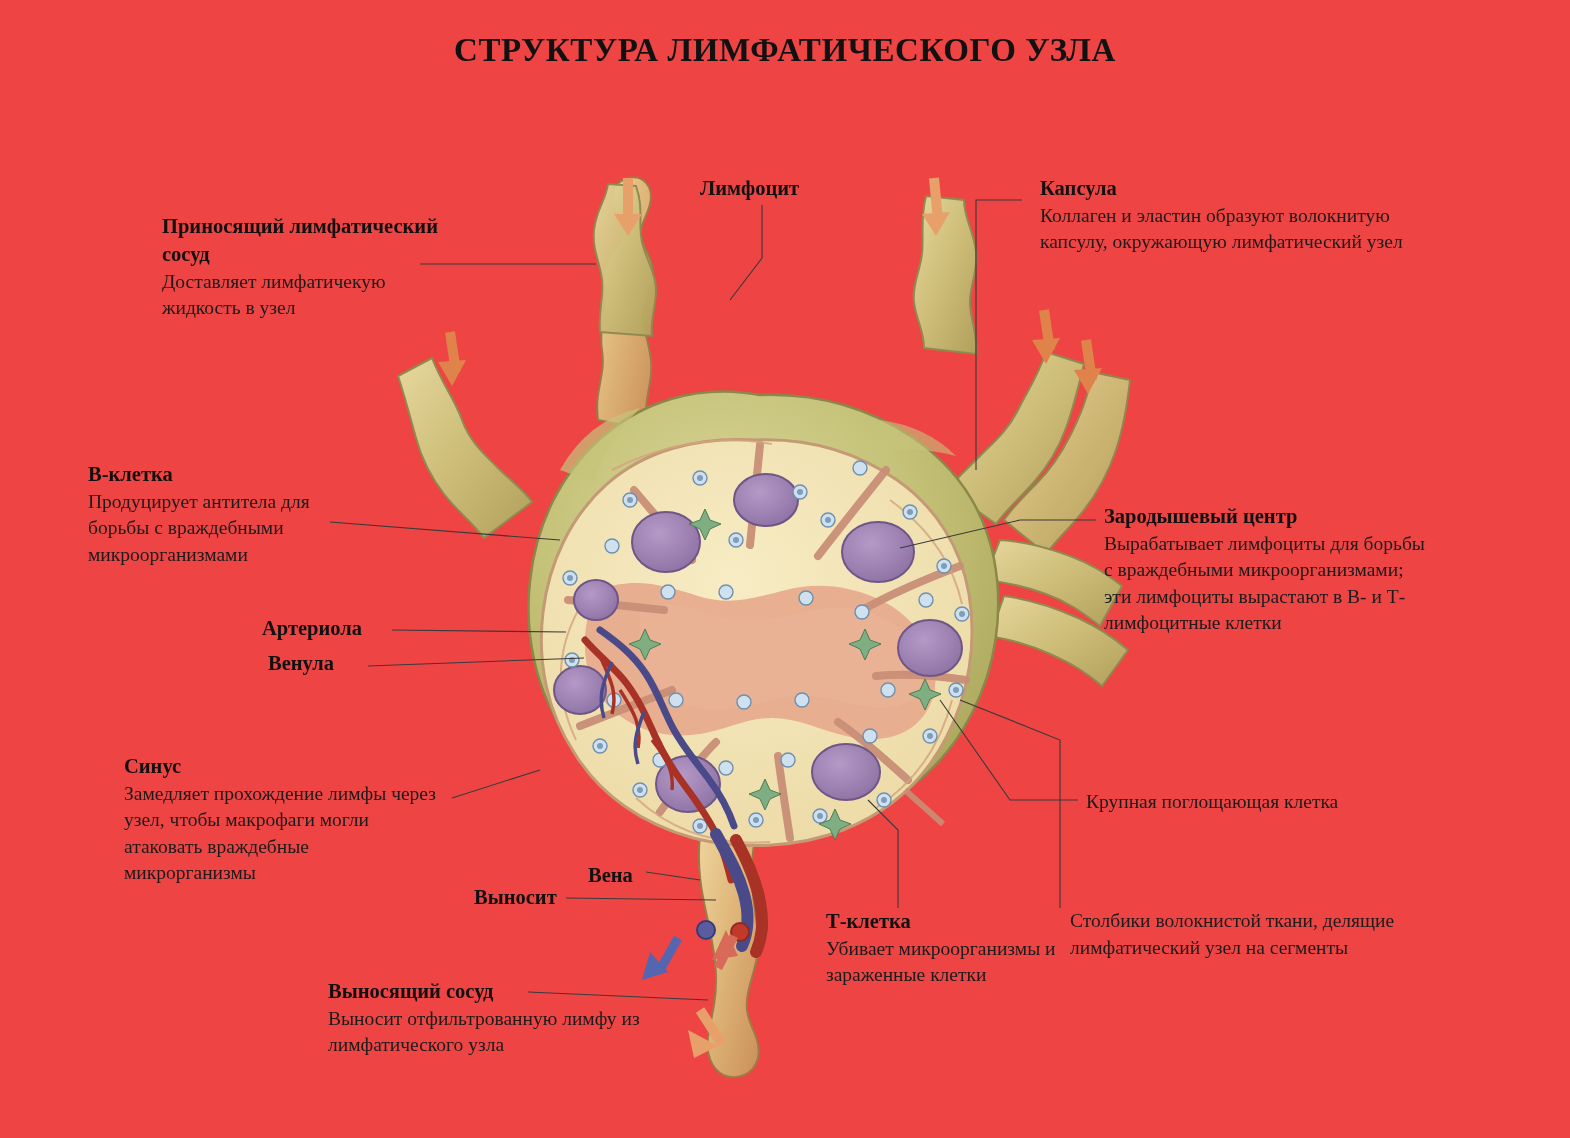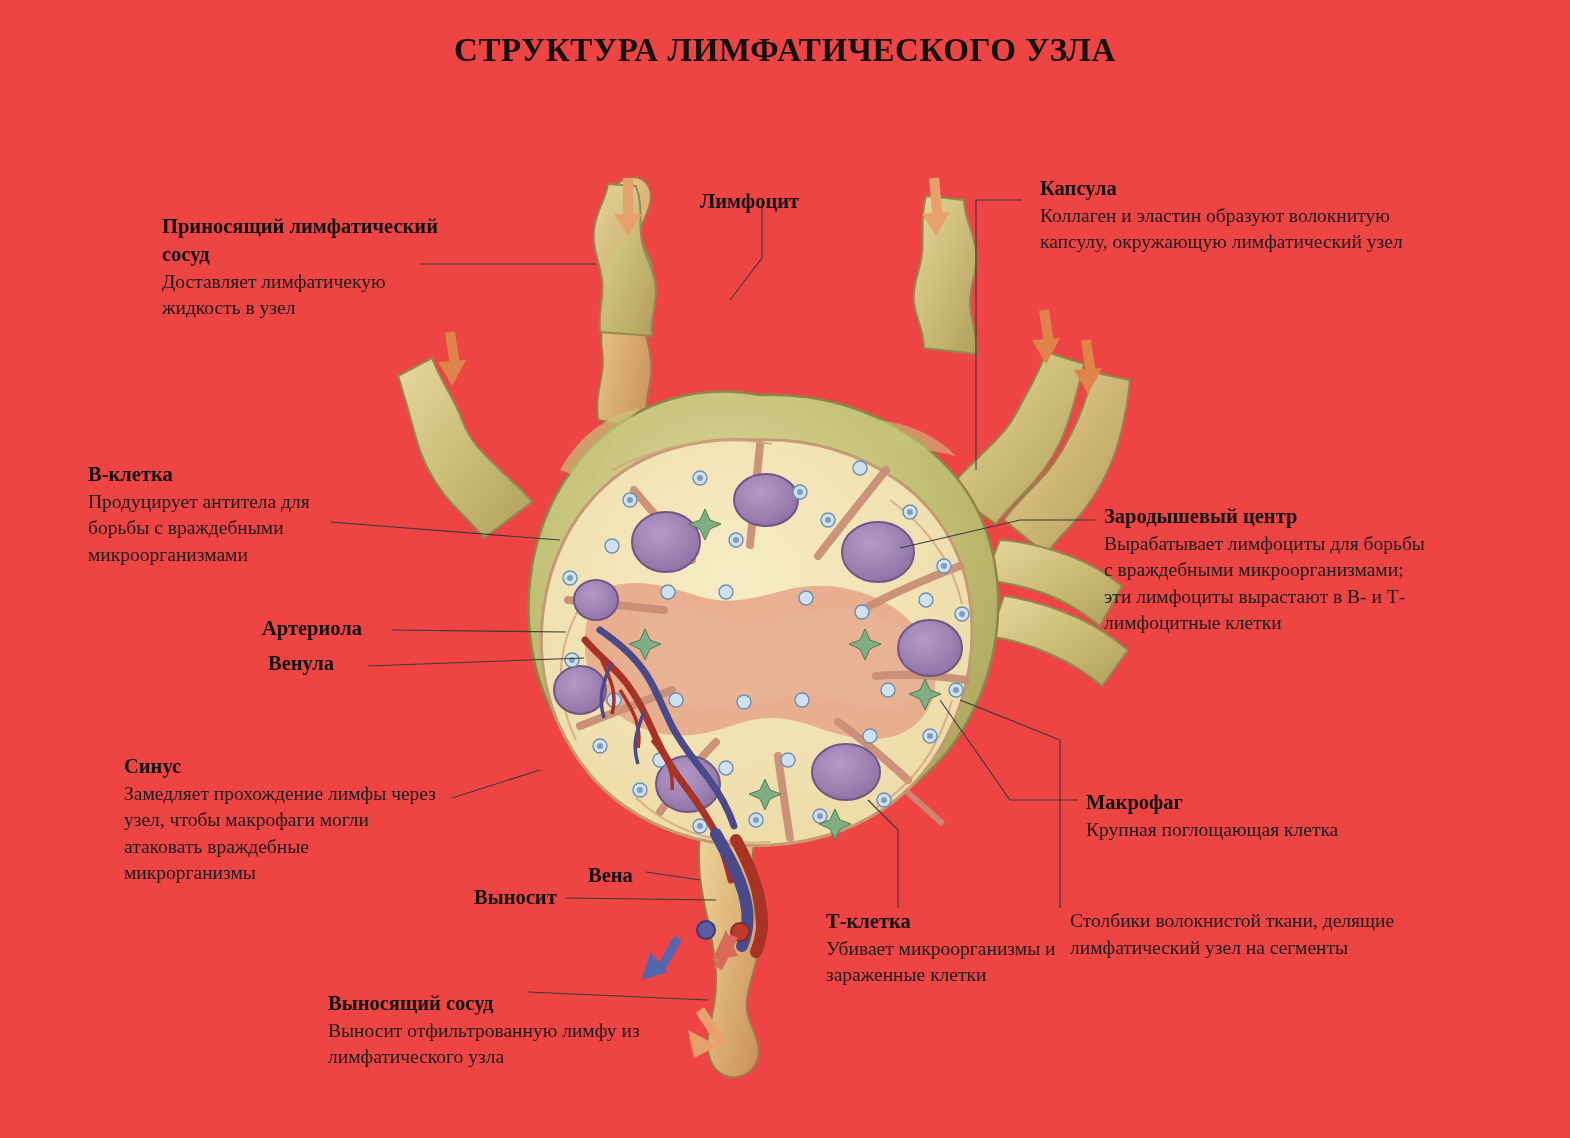--- a/index.html
+++ b/index.html
@@ -331,21 +331,21 @@
       <path d="M1060 908 L1060 740 L960 700"></path>
 
       <path d="M646 872 L700 880"></path>
 
       <path d="M566 898 L716 900"></path>
 
       <path d="M528 992 L708 1000"></path>
     </g>
   </svg>
 
-  <div class="label" style="left:700px; top:188px;">
+  <div class="label" style="left:700px; top:175px;">
     <div class="hd">Лимфоцит</div>
   </div>
 
   <div class="label right" style="left:1040px; top:175px; width:400px;">
     <div class="hd">Капсула</div>
     <div class="bd">Коллаген и эластин образуют волокнитую капсулу, окружающую лимфатический узел</div>
   </div>
 
   <div class="label left" style="left:162px; top:213px; width:292px;">
     <div class="hd wrap">Приносящий лимфатический сосуд</div>
@@ -369,39 +369,38 @@
   <div class="label left" style="left:268px; top:650px;">
     <div class="hd">Венула</div>
   </div>
 
   <div class="label left" style="left:124px; top:753px; width:320px;">
     <div class="hd">Синус</div>
     <div class="bd">Замедляет прохождение лимфы через узел, чтобы макрофаги могли атаковать враждебные микрорганизмы</div>
   </div>
 
   <div class="label right" style="left:1086px; top:789px; width:340px;">
-    <div class="hd">Макрофаг</div>
     <div class="bd">Крупная поглощающая клетка</div>
   </div>
 
   <div class="label left" style="left:588px; top:862px;">
     <div class="hd">Вена</div>
   </div>
 
   <div class="label left" style="left:474px; top:884px;">
     <div class="hd">Выносит</div>
   </div>
 
   <div class="label left" style="left:826px; top:908px; width:230px;">
     <div class="hd">Т-клетка</div>
     <div class="bd">Убивает микроорганизмы и зараженные клетки</div>
   </div>
 
   <div class="label left" style="left:1070px; top:908px; width:400px;">
     <div class="bd">Столбики волокнистой ткани, делящие лимфатический узел на сегменты</div>
   </div>
 
-  <div class="label left" style="left:328px; top:978px; width:340px;margin-top:12px;">
+  <div class="label left" style="left:328px; top:978px; width:340px;">
     <div class="hd">Выносящий сосуд</div>
     <div class="bd">Выносит отфильтрованную лимфу из лимфатического узла</div>
   </div>
 
 </div>
 
 </body></html>

